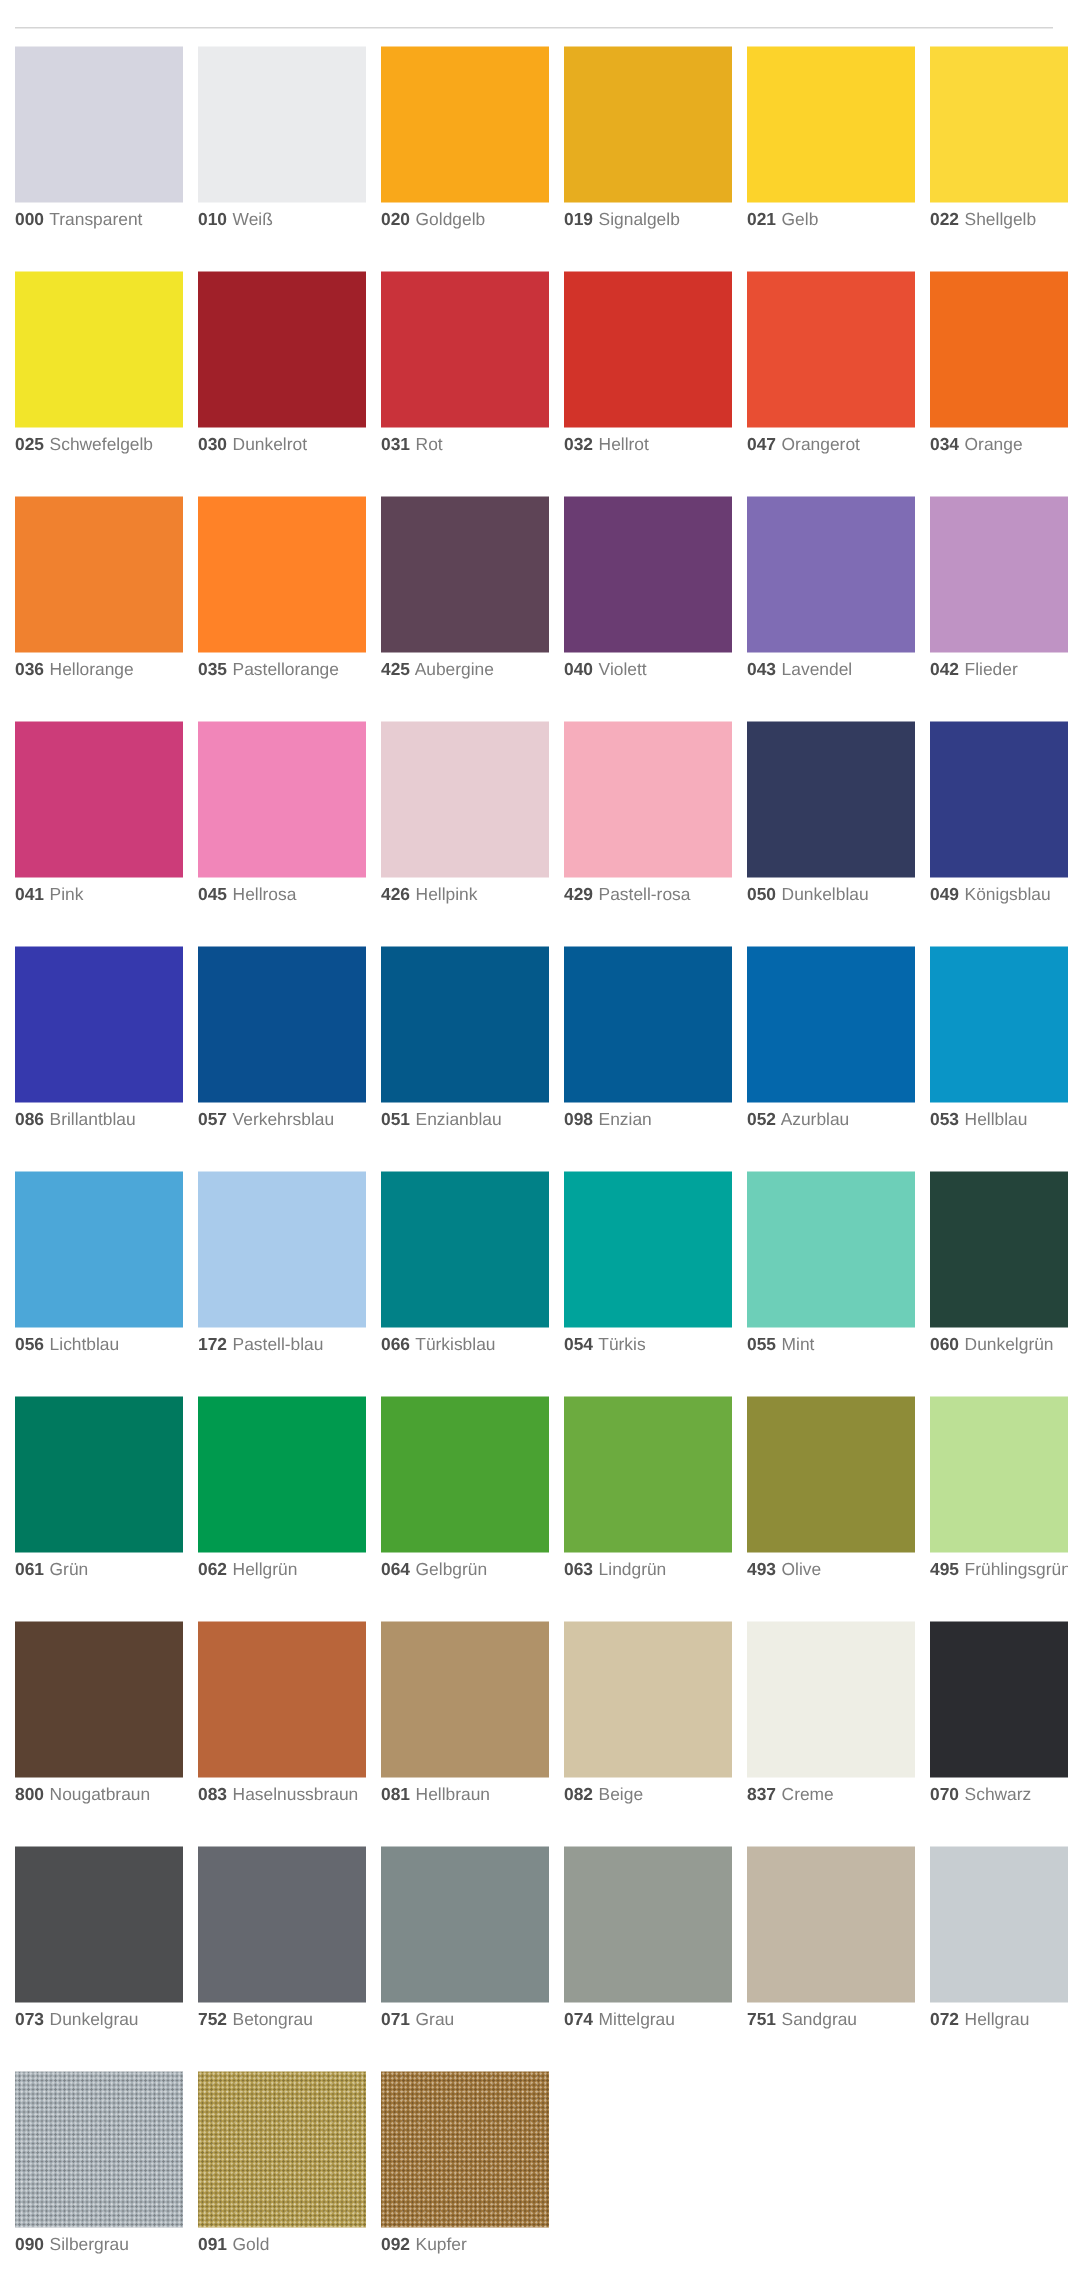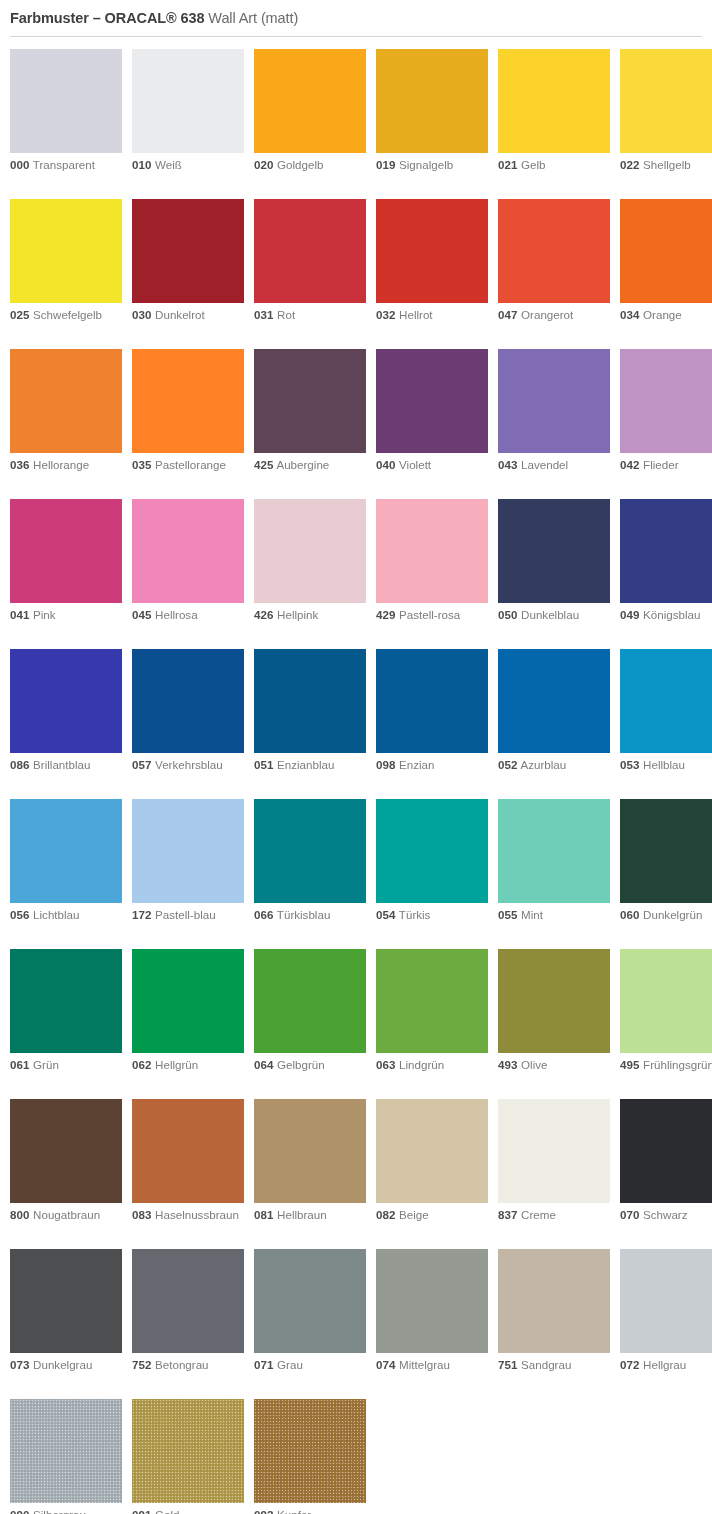--- a/index.html
+++ b/index.html
@@ -112,23 +112,20 @@
     font-weight: normal;
     color: #7d7d7d;
   }
 </style>
 </head>
 <body>
 
 <div id="page">
 
   <div class="header-area">
-    <div class="title">
-      <span class="t-strong">Farbmuster – ORACAL® 638</span><span class="t-light"> Wall Art (matt)</span>
-    </div>
     <div class="rule"></div>
   </div>
 
   <div class="grid" id="swatch-grid">
       <div class="row"><div class="cell"><div class="swatch" style="background-color: rgb(213, 213, 224);"></div><div class="label"><span class="code">000</span><span class="name"> Transparent</span></div></div><div class="cell"><div class="swatch" style="background-color: rgb(234, 235, 237);"></div><div class="label"><span class="code">010</span><span class="name"> Weiß</span></div></div><div class="cell"><div class="swatch" style="background-color: rgb(249, 168, 26);"></div><div class="label"><span class="code">020</span><span class="name"> Goldgelb</span></div></div><div class="cell"><div class="swatch" style="background-color: rgb(231, 173, 31);"></div><div class="label"><span class="code">019</span><span class="name"> Signalgelb</span></div></div><div class="cell"><div class="swatch" style="background-color: rgb(252, 211, 43);"></div><div class="label"><span class="code">021</span><span class="name"> Gelb</span></div></div><div class="cell"><div class="swatch" style="background-color: rgb(251, 217, 58);"></div><div class="label"><span class="code">022</span><span class="name"> Shellgelb</span></div></div></div>
       <div class="row"><div class="cell"><div class="swatch" style="background-color: rgb(242, 229, 42);"></div><div class="label"><span class="code">025</span><span class="name"> Schwefelgelb</span></div></div><div class="cell"><div class="swatch" style="background-color: rgb(160, 32, 41);"></div><div class="label"><span class="code">030</span><span class="name"> Dunkelrot</span></div></div><div class="cell"><div class="swatch" style="background-color: rgb(201, 50, 58);"></div><div class="label"><span class="code">031</span><span class="name"> Rot</span></div></div><div class="cell"><div class="swatch" style="background-color: rgb(210, 51, 41);"></div><div class="label"><span class="code">032</span><span class="name"> Hellrot</span></div></div><div class="cell"><div class="swatch" style="background-color: rgb(232, 78, 51);"></div><div class="label"><span class="code">047</span><span class="name"> Orangerot</span></div></div><div class="cell"><div class="swatch" style="background-color: rgb(240, 108, 28);"></div><div class="label"><span class="code">034</span><span class="name"> Orange</span></div></div></div>
       <div class="row"><div class="cell"><div class="swatch" style="background-color: rgb(240, 129, 47);"></div><div class="label"><span class="code">036</span><span class="name"> Hellorange</span></div></div><div class="cell"><div class="swatch" style="background-color: rgb(255, 130, 39);"></div><div class="label"><span class="code">035</span><span class="name"> Pastellorange</span></div></div><div class="cell"><div class="swatch" style="background-color: rgb(94, 68, 86);"></div><div class="label"><span class="code">425</span><span class="name"> Aubergine</span></div></div><div class="cell"><div class="swatch" style="background-color: rgb(106, 60, 114);"></div><div class="label"><span class="code">040</span><span class="name"> Violett</span></div></div><div class="cell"><div class="swatch" style="background-color: rgb(127, 108, 180);"></div><div class="label"><span class="code">043</span><span class="name"> Lavendel</span></div></div><div class="cell"><div class="swatch" style="background-color: rgb(191, 147, 196);"></div><div class="label"><span class="code">042</span><span class="name"> Flieder</span></div></div></div>
       <div class="row"><div class="cell"><div class="swatch" style="background-color: rgb(204, 60, 121);"></div><div class="label"><span class="code">041</span><span class="name"> Pink</span></div></div><div class="cell"><div class="swatch" style="background-color: rgb(241, 134, 185);"></div><div class="label"><span class="code">045</span><span class="name"> Hellrosa</span></div></div><div class="cell"><div class="swatch" style="background-color: rgb(231, 204, 210);"></div><div class="label"><span class="code">426</span><span class="name"> Hellpink</span></div></div><div class="cell"><div class="swatch" style="background-color: rgb(246, 173, 188);"></div><div class="label"><span class="code">429</span><span class="name"> Pastell-rosa</span></div></div><div class="cell"><div class="swatch" style="background-color: rgb(51, 59, 94);"></div><div class="label"><span class="code">050</span><span class="name"> Dunkelblau</span></div></div><div class="cell"><div class="swatch" style="background-color: rgb(50, 61, 134);"></div><div class="label"><span class="code">049</span><span class="name"> Königsblau</span></div></div></div>
       <div class="row"><div class="cell"><div class="swatch" style="background-color: rgb(54, 57, 173);"></div><div class="label"><span class="code">086</span><span class="name"> Brillantblau</span></div></div><div class="cell"><div class="swatch" style="background-color: rgb(10, 79, 143);"></div><div class="label"><span class="code">057</span><span class="name"> Verkehrsblau</span></div></div><div class="cell"><div class="swatch" style="background-color: rgb(4, 89, 138);"></div><div class="label"><span class="code">051</span><span class="name"> Enzianblau</span></div></div><div class="cell"><div class="swatch" style="background-color: rgb(4, 91, 149);"></div><div class="label"><span class="code">098</span><span class="name"> Enzian</span></div></div><div class="cell"><div class="swatch" style="background-color: rgb(4, 103, 171);"></div><div class="label"><span class="code">052</span><span class="name"> Azurblau</span></div></div><div class="cell"><div class="swatch" style="background-color: rgb(10, 149, 198);"></div><div class="label"><span class="code">053</span><span class="name"> Hellblau</span></div></div></div>
       <div class="row"><div class="cell"><div class="swatch" style="background-color: rgb(76, 167, 216);"></div><div class="label"><span class="code">056</span><span class="name"> Lichtblau</span></div></div><div class="cell"><div class="swatch" style="background-color: rgb(169, 203, 235);"></div><div class="label"><span class="code">172</span><span class="name"> Pastell-blau</span></div></div><div class="cell"><div class="swatch" style="background-color: rgb(1, 129, 135);"></div><div class="label"><span class="code">066</span><span class="name"> Türkisblau</span></div></div><div class="cell"><div class="swatch" style="background-color: rgb(0, 163, 155);"></div><div class="label"><span class="code">054</span><span class="name"> Türkis</span></div></div><div class="cell"><div class="swatch" style="background-color: rgb(109, 207, 184);"></div><div class="label"><span class="code">055</span><span class="name"> Mint</span></div></div><div class="cell"><div class="swatch" style="background-color: rgb(36, 68, 58);"></div><div class="label"><span class="code">060</span><span class="name"> Dunkelgrün</span></div></div></div>

